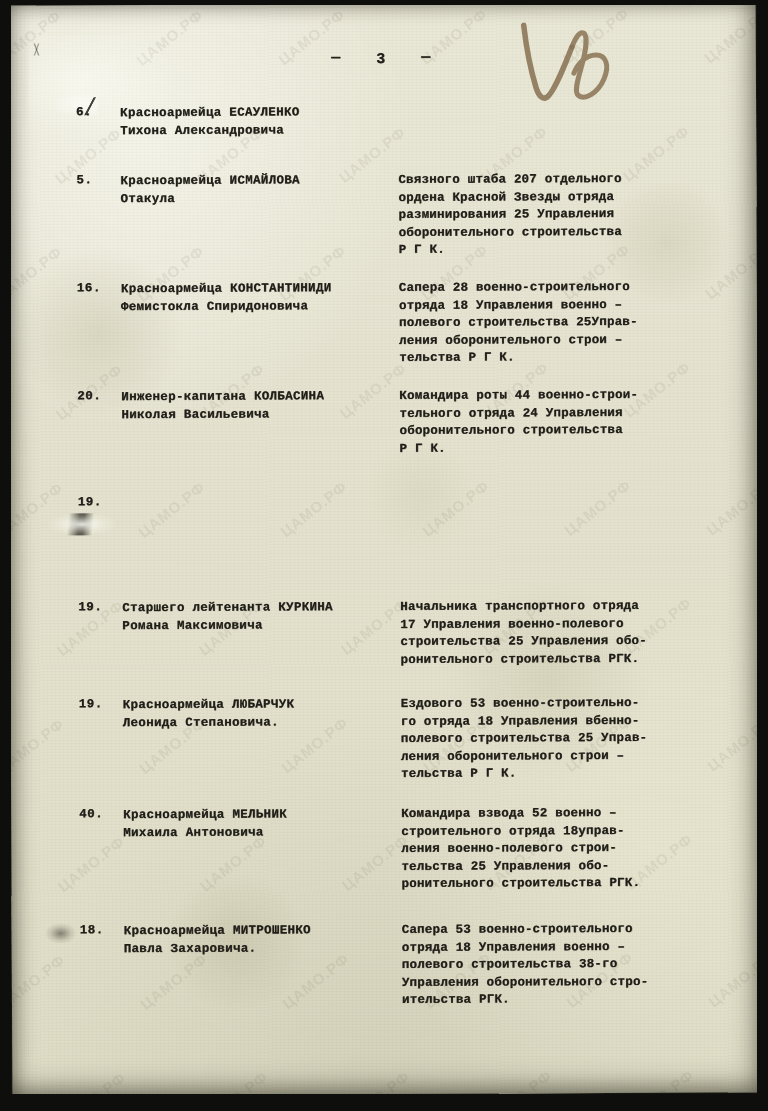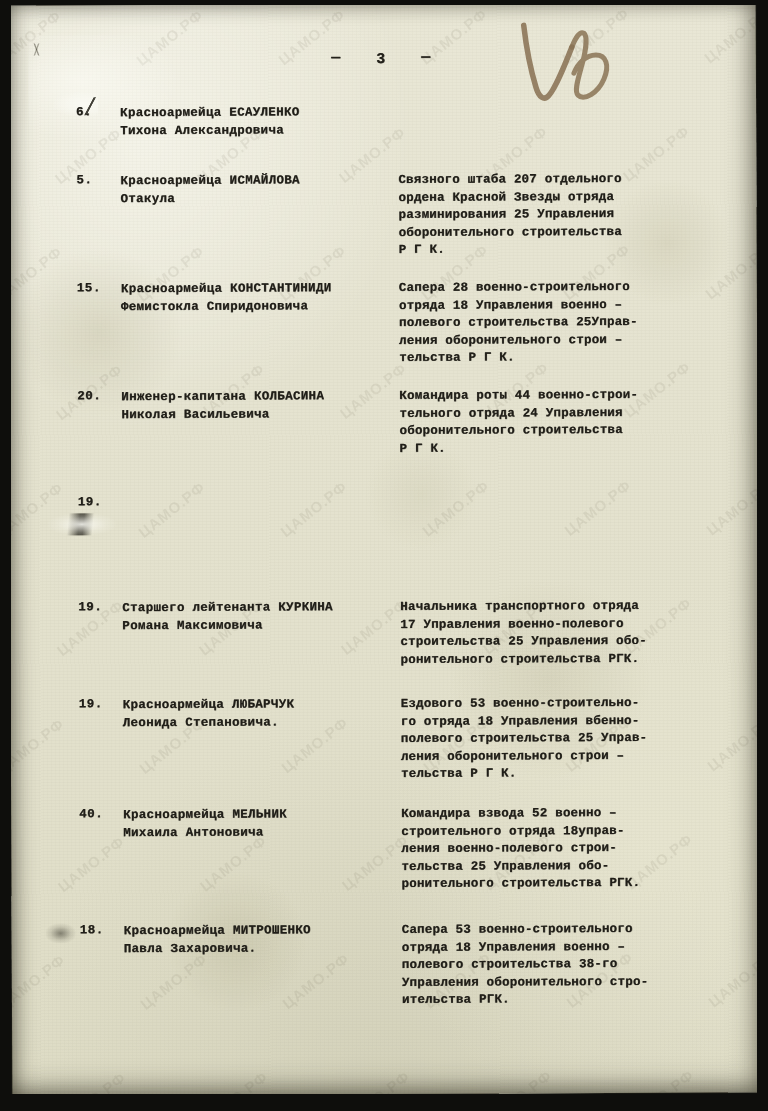--- a/index.html
+++ b/index.html
@@ -332,21 +332,21 @@
 Отакула</div>
             </div>
             <div class="entry-right typed">Связного штаба 207 отдельного
 ордена Красной Звезды отряда
 разминирования 25 Управления
 оборонительного строительства
 Р Г К.</div>
           </div>
           <div class="entry" style="top: 276px;">
             <div class="entry-left">
-              <div class="entry-num typed">15.</div>
+              <div class="entry-num typed">16.</div>
               <div class="entry-name typed">Красноармейца  КОНСТАНТИНИДИ
 Фемистокла Спиридоновича</div>
             </div>
             <div class="entry-right typed">Сапера 28 военно-строительного
 отряда 18 Управления военно –
 полевого строительства 25Управ-
 ления оборонительного строи –
 тельства Р Г К.</div>
           </div>
           <div class="entry" style="top: 384px;">

